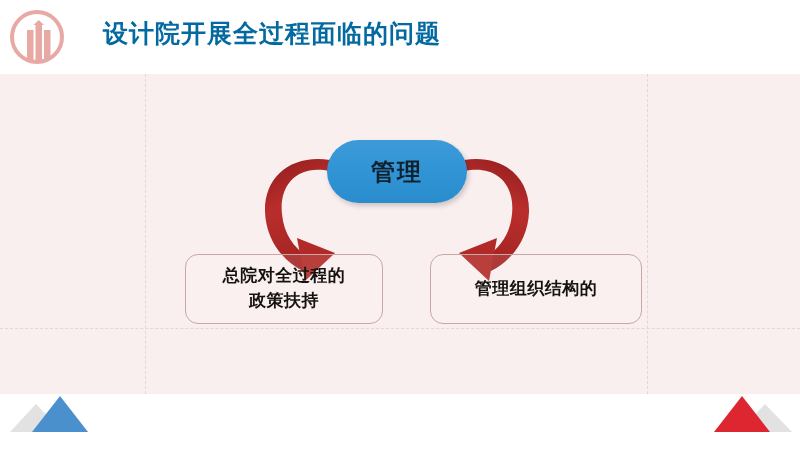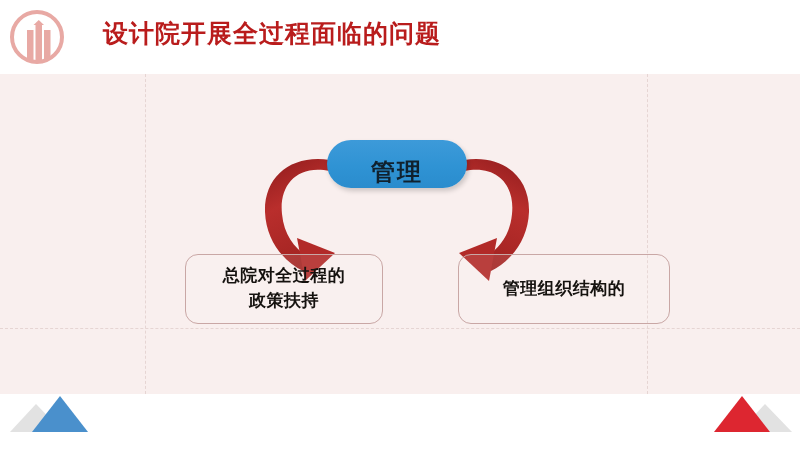--- a/index.html
+++ b/index.html
@@ -32,21 +32,21 @@
     top: 8px;
     width: 58px;
     height: 58px;
   }
   .title {
     position: absolute;
     left: 103px;
     top: 17px;
     font-size: 25px;
     font-weight: bold;
-    color: #b91c1c;
+    color: #0369a1;
     letter-spacing: 1px;
     white-space: nowrap;
   }
 
   
   .band {
     position: absolute;
     left: 0; top: 74px;
     width: 800px;
     height: 320px;
@@ -82,26 +82,26 @@
     height: 56px;
     border-left: 1px dashed #ececec;
   }
 
   
   .pill {
     position: absolute;
     left: 327px;
     top: 140px;
     width: 140px;
-    height: 48px;
+    height: 63px;
     border-radius: 32px;
     background: linear-gradient(180deg, #3d9ad9 0%, #2f93d4 55%, #2a8ccd 100%);
     box-shadow: 2px 3px 5px rgba(0,0,0,0.18);
     display: flex;
-    align-items: flex-end;
+    align-items: center;
     justify-content: center;
   }
   .pill-label {
     font-size: 24px;
     font-weight: bold;
     color: #10212e;
     letter-spacing: 2px;
   }
 
   .node-box {
@@ -110,21 +110,21 @@
     height: 68px;
     border: 1px solid #c9a7a5;
     border-radius: 13px;
     background: rgba(255,255,255,0.10);
     display: flex;
     flex-direction: column;
     align-items: center;
     justify-content: center;
   }
   .node-box.left  { left: 185px; width: 196px; }
-  .node-box.right { left: 430px; width: 210px; margin-left: 28px; }
+  .node-box.right { left: 430px; width: 210px; }
   .node-line {
     font-size: 17px;
     font-weight: bold;
     color: #15120f;
     line-height: 1.45;
     letter-spacing: 0.5px;
     white-space: nowrap;
   }
 
   .arrows {

